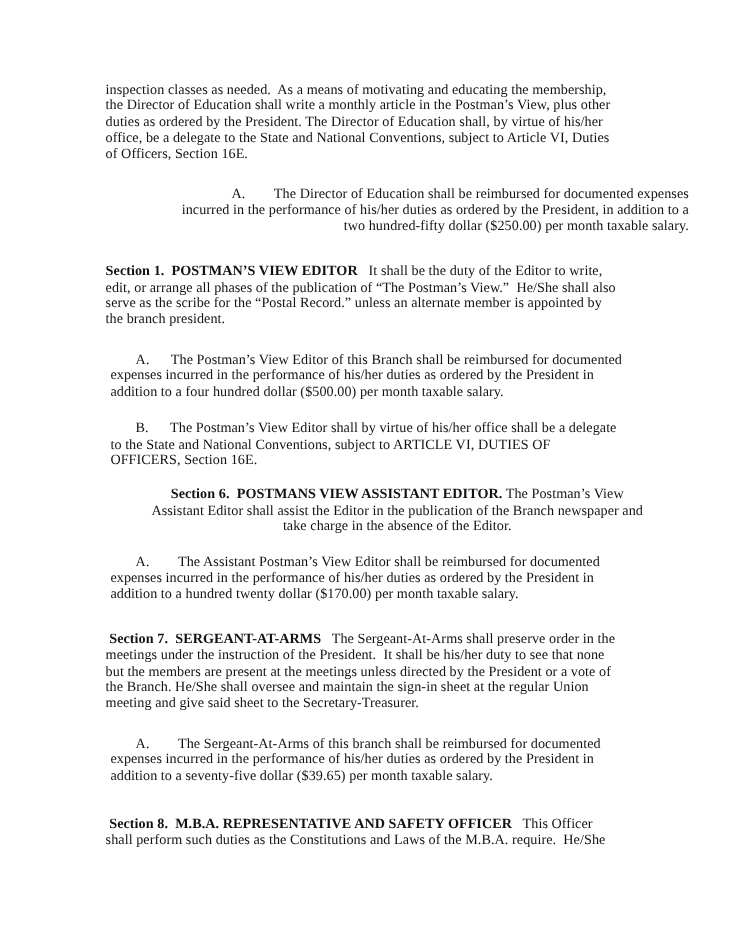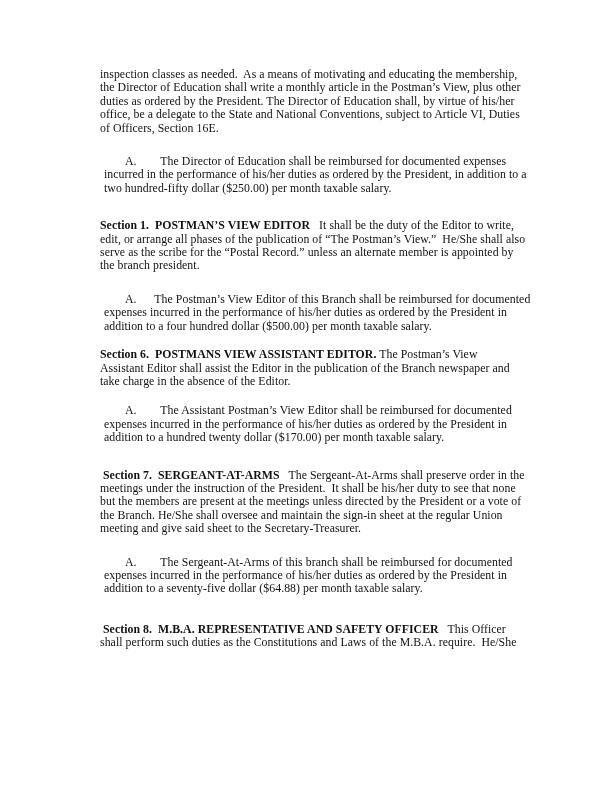--- a/index.html
+++ b/index.html
@@ -11,43 +11,43 @@
     position: relative;
     width: 609px;
     height: 788px;
     background: #ffffff;
     overflow: hidden;
     font-family: "Liberation Serif", "DejaVu Serif", serif;
     color: #121212;
   }
   .content {
     position: absolute;
-    left: 100px;
+    left: 88px;
     top: 68px;
     width: 486px;
     font-size: 11.8px;
     line-height: 13.4px;
     letter-spacing: 0.05px;
   }
   .content p {
     margin: 0;
     white-space: pre-wrap;
   }
   .content .sub {
     padding-left: 4px;
   }
   .b {
     font-weight: 700;
   }
   
-  .gap-a1 { margin-top: 20px !important; }
+  .gap-a1 { margin-top: 20px !important; text-align: right; }
   .gap-s5 { margin-top: 24px !important; }
   .gap-a2 { margin-top: 20px !important; }
   .gap-b1 { margin-top: 17px !important; }
-  .gap-s6 { margin-top: 15px !important; }
+  .gap-s6 { margin-top: 15px !important; text-align: center; }
   .gap-a3 { margin-top: 16px !important; }
   .gap-s7 { margin-top: 24px !important; }
   .gap-a4 { margin-top: 20px !important; }
   .gap-s8 { margin-top: 27px !important; }
 </style>
 </head>
 <body>
 
 <div class="page">
   <div class="content">
@@ -64,36 +64,39 @@
 
     <p class="gap-s5"><span class="b">Section 1.  POSTMAN’S VIEW EDITOR</span><span>   It shall be the duty of the Editor to write,
 edit, or arrange all phases of the publication of “The Postman’s View.”  He/She shall also
 serve as the scribe for the “Postal Record.” unless an alternate member is appointed by
 the branch president.</span></p>
 
     <p class="sub gap-a2">       A.      The Postman’s View Editor of this Branch shall be reimbursed for documented
 expenses incurred in the performance of his/her duties as ordered by the President in
 addition to a four hundred dollar ($500.00) per month taxable salary.</p>
 
+    <p class="sub gap-b1">       B.      The Postman’s View Editor shall by virtue of his/her office shall be a delegate
+to the State and National Conventions, subject to ARTICLE VI, DUTIES OF
+OFFICERS, Section 16E.</p>
 
     <p class="gap-s6"><span class="b">Section 6.  POSTMANS VIEW ASSISTANT EDITOR.</span><span> The Postman’s View
 Assistant Editor shall assist the Editor in the publication of the Branch newspaper and
 take charge in the absence of the Editor.</span></p>
 
     <p class="sub gap-a3">       A.        The Assistant Postman’s View Editor shall be reimbursed for documented
 expenses incurred in the performance of his/her duties as ordered by the President in
 addition to a hundred twenty dollar ($170.00) per month taxable salary.</p>
 
     <p class="gap-s7"><span class="b"> Section 7.  SERGEANT-AT-ARMS</span><span>   The Sergeant-At-Arms shall preserve order in the
 meetings under the instruction of the President.  It shall be his/her duty to see that none
 but the members are present at the meetings unless directed by the President or a vote of
 the Branch. He/She shall oversee and maintain the sign-in sheet at the regular Union
 meeting and give said sheet to the Secretary-Treasurer.</span></p>
 
     <p class="sub gap-a4">       A.        The Sergeant-At-Arms of this branch shall be reimbursed for documented
 expenses incurred in the performance of his/her duties as ordered by the President in
-addition to a seventy-five dollar ($64.88) per month taxable salary.</p>
+addition to a seventy-five dollar ($39.65) per month taxable salary.</p>
 
     <p class="gap-s8"><span class="b"> Section 8.  M.B.A. REPRESENTATIVE AND SAFETY OFFICER</span><span>   This Officer
 shall perform such duties as the Constitutions and Laws of the M.B.A. require.  He/She</span></p>
 
   </div>
 </div>
 
 </body></html>

